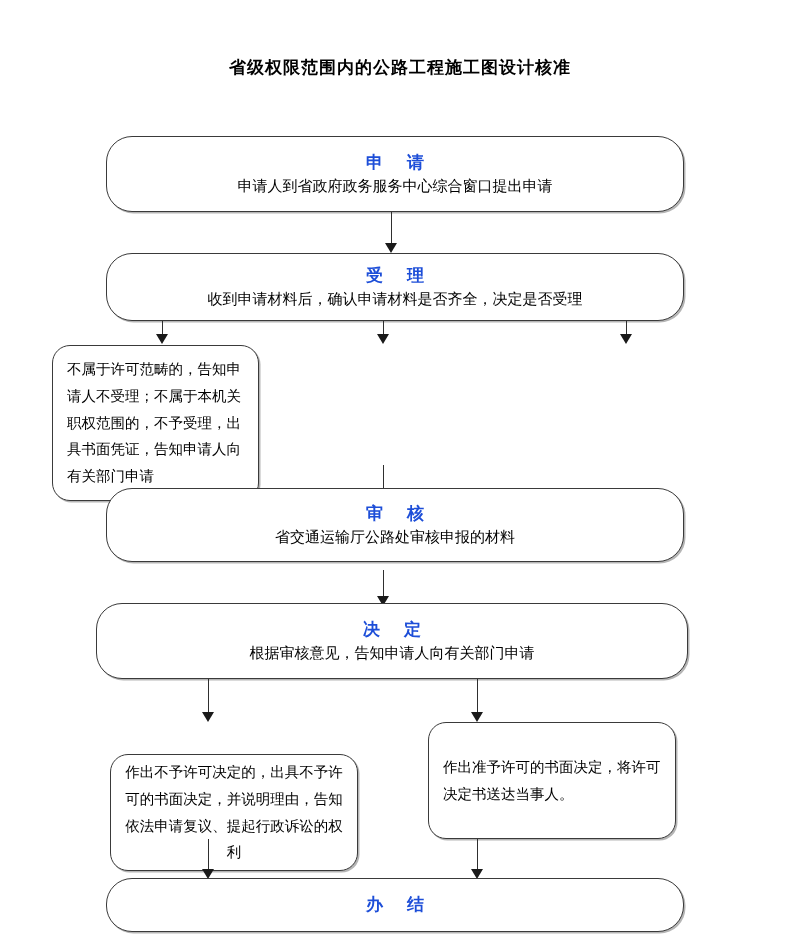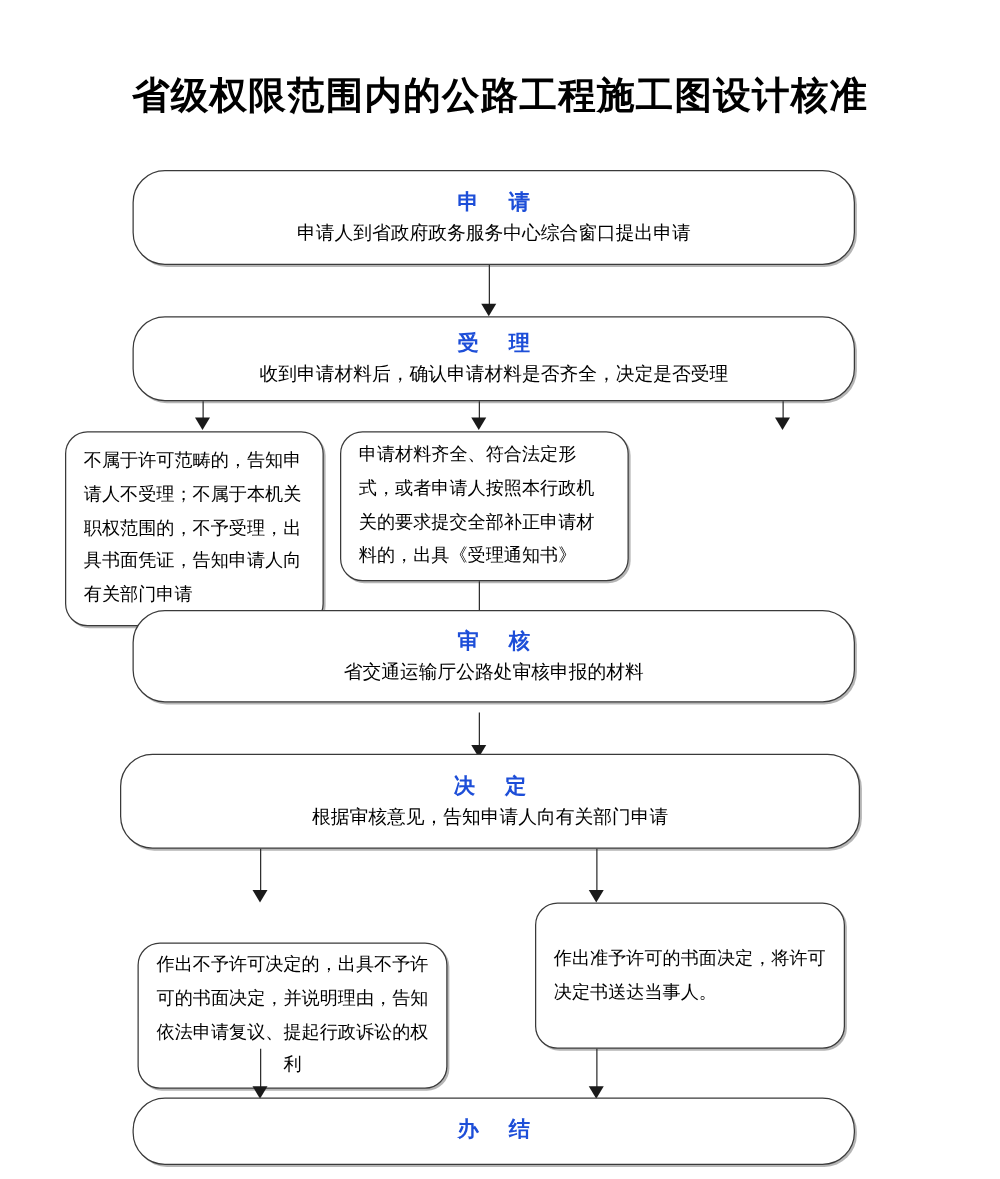--- a/index.html
+++ b/index.html
@@ -19,21 +19,21 @@
     overflow: hidden;
   }
 
   
   .chart-title {
     position: absolute;
     left: 0;
     top: 56px;
     width: 800px;
     text-align: center;
-    font-size: 30px;
+    font-size: 17px;
     font-weight: bold;
     letter-spacing: 1px;
     color: #000000;
     font-family: "DejaVu Serif", "Liberation Serif", serif;
   }
 
   
   .node {
     position: absolute;
     box-sizing: border-box;
@@ -124,23 +124,20 @@
   <div class="conn" style="left:383px; top:321px; height:17px;"></div>
   <div class="arrowhead" style="left:377px; top:334px;"></div>
 
   <div class="conn" style="left:626px; top:321px; height:17px;"></div>
   <div class="arrowhead" style="left:620px; top:334px;"></div>
 
   <div class="node small" style="left:52px; top:345px; width:207px; height:156px;">
     <div class="node-body justified">不属于许可范畴的，告知申请人不受理；不属于本机关职权范围的，不予受理，出具书面凭证，告知申请人向有关部门申请</div>
   </div>
 
-  <div class="node small" style="left:272px; top:345px; width:231px; height:120px;">
-    <div class="node-body justified">申请材料齐全、符合法定形式，或者申请人按照本行政机关的要求提交全部补正申请材料的，出具《受理通知书》</div>
-  </div>
 
 
   <div class="conn" style="left:383px; top:465px; height:36px;"></div>
   <div class="arrowhead" style="left:377px; top:498px;"></div>
 
   <div class="node wide" style="left:106px; top:488px; width:578px; height:74px;">
     <div class="node-heading">审 核</div>
     <div class="node-body">省交通运输厅公路处审核申报的材料</div>
   </div>
 

